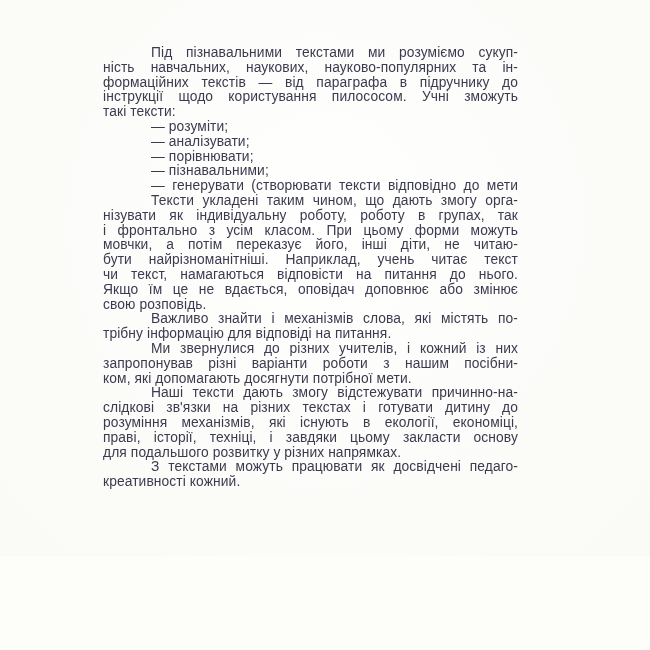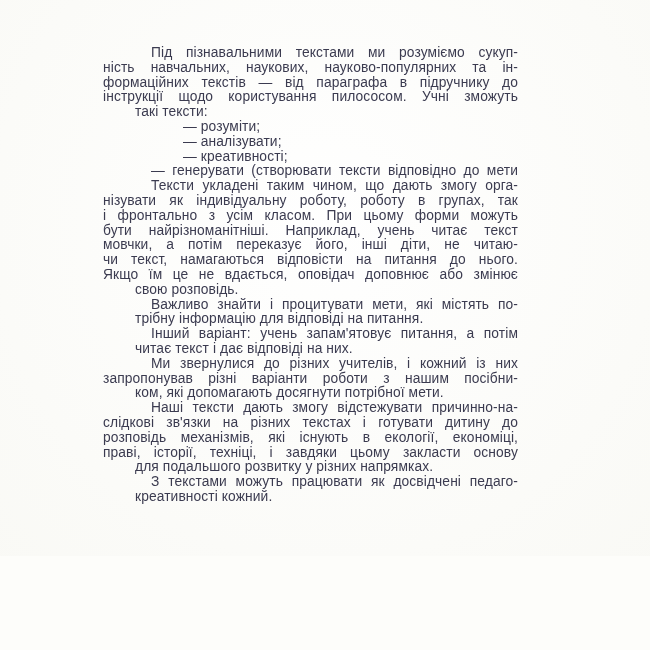--- a/index.html
+++ b/index.html
@@ -35,21 +35,20 @@
   }
   .line {
     text-align: justify;
     text-align-last: justify;
   }
   .line.first {
     text-indent: 48px;
   }
   .line.last {
     text-align-last: left;
-    margin-left: 32px;
   }
   .page-num {
     position: absolute;
     left: 478px;
     top: 592px;
     width: 30px;
     text-align: center;
     font-size: 14.5px;
     font-weight: bold;
     color: #2f3570;
@@ -67,52 +66,51 @@
         <div class="line">інструкції щодо користування пилососом. Учні зможуть</div>
         <div class="line last">такі тексти:</div>
       </div>
       <div class="paragraph">
         <div class="line first last">— розуміти;</div>
       </div>
       <div class="paragraph">
         <div class="line first last">— аналізувати;</div>
       </div>
       <div class="paragraph">
-        <div class="line first last">— креативності;</div>
+        <div class="line first last">— порівнювати;</div>
+      </div>
+      <div class="paragraph">
+        <div class="line first last">— пізнавальними;</div>
       </div>
       <div class="paragraph">
         <div class="line first">— генерувати (створювати тексти відповідно до мети</div>
       </div>
       <div class="paragraph">
         <div class="line first">Тексти укладені таким чином, що дають змогу орга-</div>
         <div class="line">нізувати як індивідуальну роботу, роботу в групах, так</div>
         <div class="line">і фронтально з усім класом. При цьому форми можуть</div>
+        <div class="line">мовчки, а потім переказує його, інші діти, не читаю-</div>
         <div class="line">бути найрізноманітніші. Наприклад, учень читає текст</div>
-        <div class="line">мовчки, а потім переказує його, інші діти, не читаю-</div>
         <div class="line">чи текст, намагаються відповісти на питання до нього.</div>
         <div class="line">Якщо їм це не вдається, оповідач доповнює або змінює</div>
         <div class="line last">свою розповідь.</div>
       </div>
       <div class="paragraph">
-        <div class="line first">Важливо знайти і процитувати мети, які містять по-</div>
+        <div class="line first">Важливо знайти і механізмів слова, які містять по-</div>
         <div class="line last">трібну інформацію для відповіді на питання.</div>
-      </div>
-      <div class="paragraph">
-        <div class="line first">Інший варіант: учень запам'ятовує питання, а потім</div>
-        <div class="line last">читає текст і дає відповіді на них.</div>
       </div>
       <div class="paragraph">
         <div class="line first">Ми звернулися до різних учителів, і кожний із них</div>
         <div class="line">запропонував різні варіанти роботи з нашим посібни-</div>
         <div class="line last">ком, які допомагають досягнути потрібної мети.</div>
       </div>
       <div class="paragraph">
         <div class="line first">Наші тексти дають змогу відстежувати причинно-на-</div>
         <div class="line">слідкові зв'язки на різних текстах і готувати дитину до</div>
-        <div class="line">розповідь механізмів, які існують в екології, економіці,</div>
+        <div class="line">розуміння механізмів, які існують в екології, економіці,</div>
         <div class="line">праві, історії, техніці, і завдяки цьому закласти основу</div>
         <div class="line last">для подальшого розвитку у різних напрямках.</div>
       </div>
       <div class="paragraph">
         <div class="line first">З текстами можуть працювати як досвідчені педаго-</div>
         <div class="line last">креативності кожний.</div>
       </div>
     </div>
   <div class="page-num" style="color: rgb(47, 53, 112);">3</div>
 </div>

